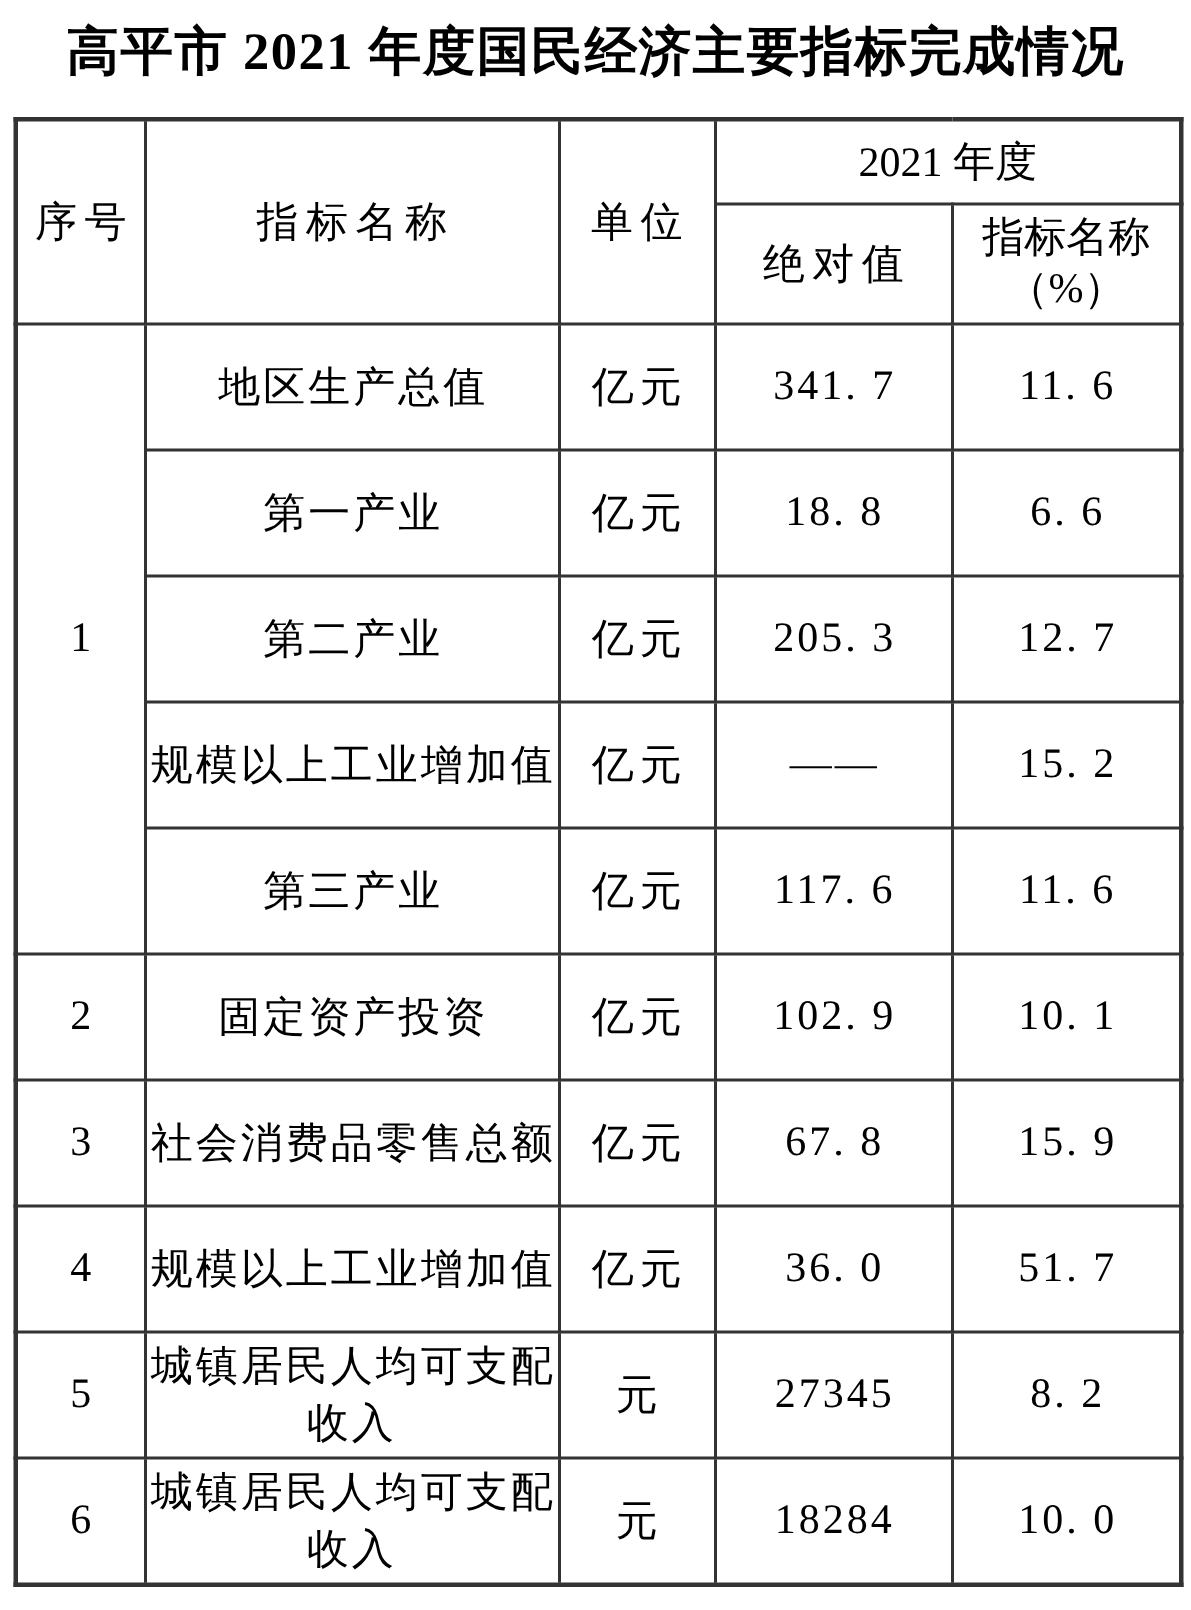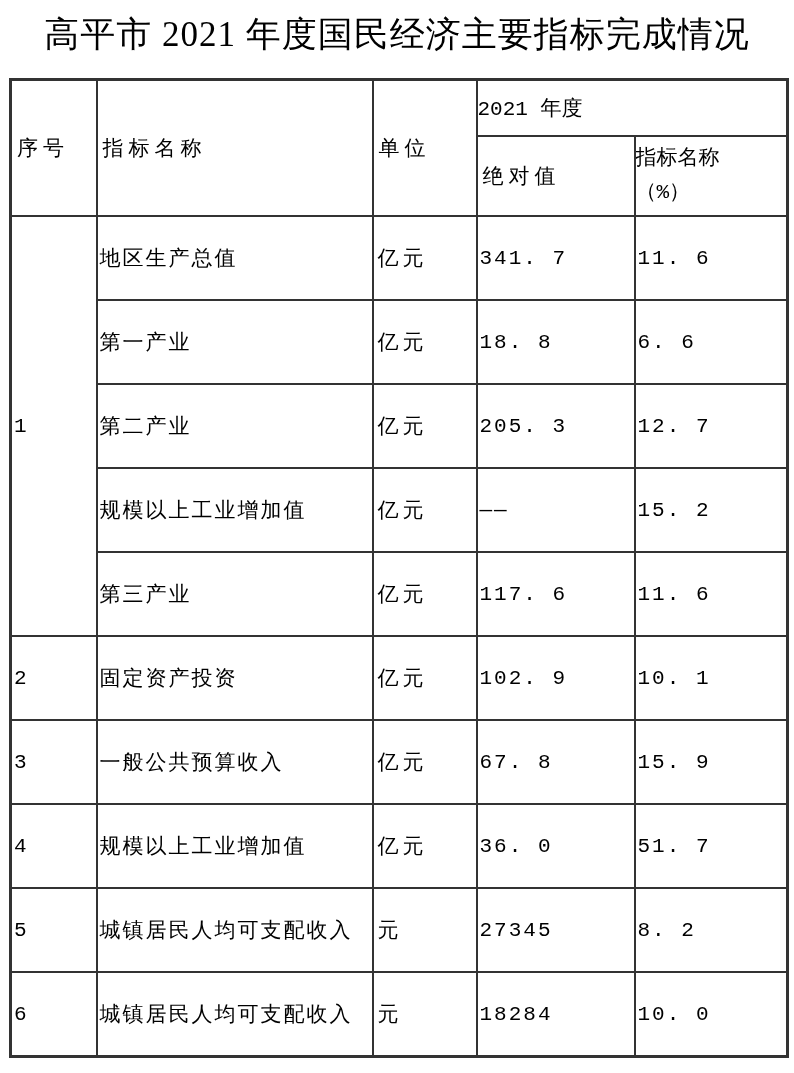--- a/index.html
+++ b/index.html
@@ -12,42 +12,41 @@
     color: #000000;
     font-family: "Liberation Serif", "DejaVu Serif", serif;
     overflow: hidden;
   }
   .doc-title {
     margin: 0;
     padding-top: 13px;
     text-align: center;
     font-size: 35px;
     line-height: 1.25;
-    font-weight: normal;
+    font-weight: bold;
     color: #000000;
     letter-spacing: 1px;
     white-space: nowrap;
   }
   table.indicators {
     border-collapse: collapse;
     table-layout: fixed;
     width: 777px;
     margin: 21px 0 0 9px;
     border: 3px solid #333333;
   }
   table.indicators td {
     border: 2px solid #333333;
-    text-align: left;
+    text-align: center;
     vertical-align: middle;
     padding: 0;
-    font-size: 21px;
+    font-size: 28px;
     font-weight: normal;
     color: #000000;
     overflow: hidden;
-    font-family: Liberation Mono, monospace;
   }
   col.c-serial    { width: 86px; }
   col.c-indicator { width: 276px; }
   col.c-unit      { width: 104px; }
   col.c-absolute  { width: 158px; }
   col.c-growth    { width: 153px; }
   tr.hr1 { height: 57px; }
   tr.hr2 { height: 80px; }
   tr.dr  { height: 84px; }
   .hd   { letter-spacing: 5px; text-indent: 5px; }
@@ -121,21 +120,21 @@
 
     <tr class="dr">
       <td class="num">2</td>
       <td class="lbl">固定资产投资</td>
       <td class="unit">亿元</td>
       <td class="num">102. 9</td>
       <td class="num">10. 1</td>
     </tr>
     <tr class="dr">
       <td class="num">3</td>
-      <td class="lbl">一般公共预算收入</td>
+      <td class="lbl">社会消费品零售总额</td>
       <td class="unit">亿元</td>
       <td class="num">67. 8</td>
       <td class="num">15. 9</td>
     </tr>
     <tr class="dr">
       <td class="num">4</td>
       <td class="lbl">规模以上工业增加值</td>
       <td class="unit">亿元</td>
       <td class="num">36. 0</td>
       <td class="num">51. 7</td>

